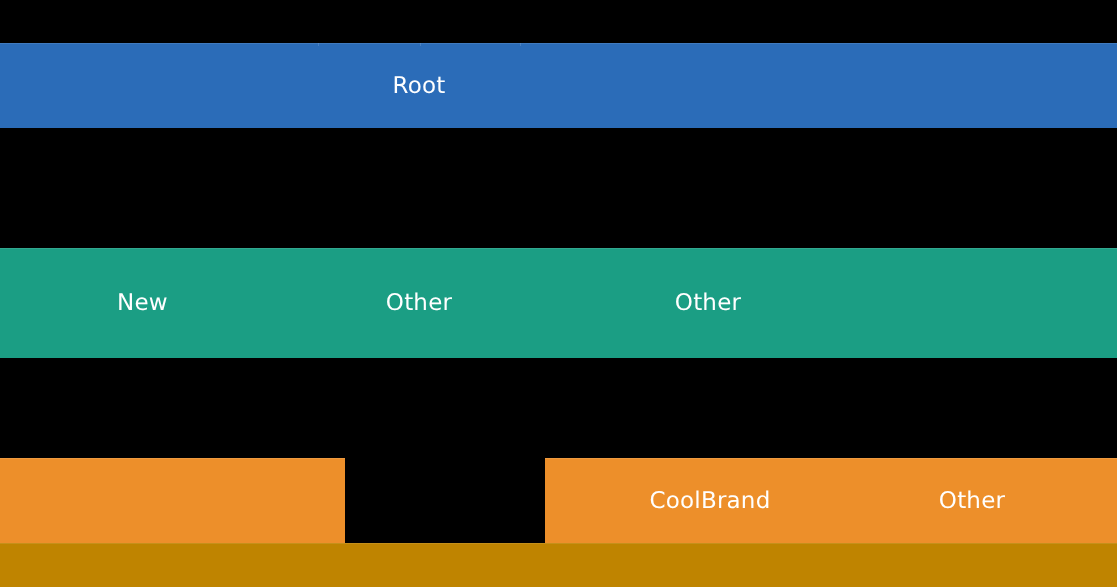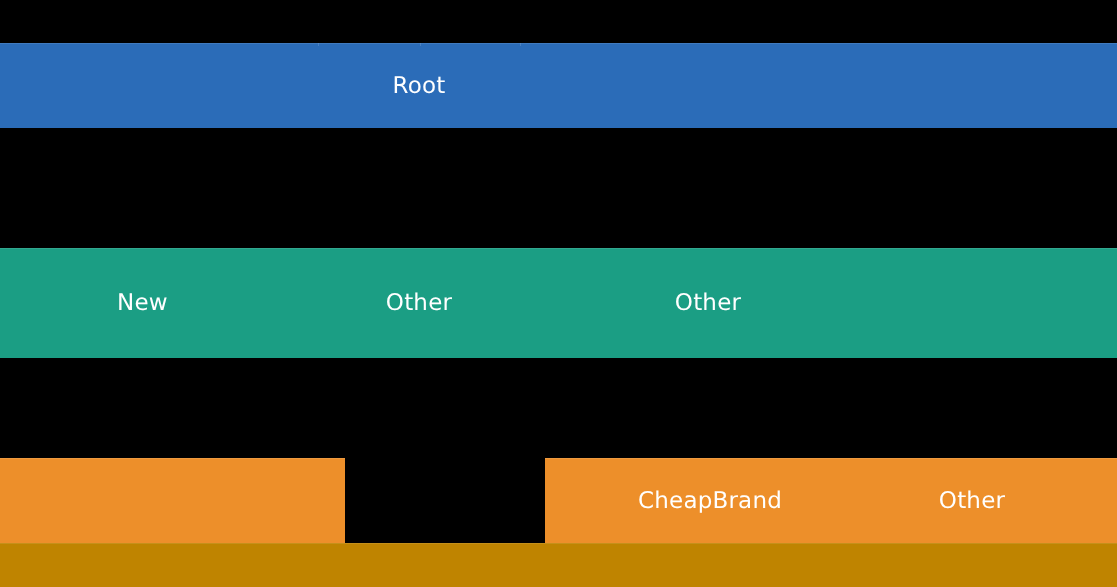--- a/index.html
+++ b/index.html
@@ -76,21 +76,21 @@
       <div class="icicle-node" style="left: 518px; width: 90px; background: rgb(27, 158, 132);"></div>
       <div class="icicle-node" style="left: 608px; width: 202px; background: rgb(27, 158, 132);">
         <span class="node-label" style="transform: translateX(-1px);">Other</span>
       </div>
       <div class="icicle-node" style="left: 810px; width: 307px; background: rgb(27, 158, 132);"></div>
     </div>
     <div class="icicle-row" style="top: 458px; height: 85px;">
       <div class="icicle-node" style="left: 0px; width: 345px; background: rgb(237, 143, 42);"></div>
       <div class="icicle-node" style="left: 545px; width: 60px; background: rgb(237, 143, 42);"></div>
       <div class="icicle-node" style="left: 605px; width: 203px; background: rgb(237, 143, 42);">
-        <span class="node-label" style="transform: translateX(3.5px);">CheapBrand</span>
+        <span class="node-label" style="transform: translateX(3.5px);">CoolBrand</span>
       </div>
       <div class="icicle-node" style="left: 808px; width: 65px; background: rgb(237, 143, 42);"></div>
       <div class="icicle-node" style="left: 873px; width: 244px; background: rgb(237, 143, 42);">
         <span class="node-label" style="transform: translateX(-23px);">Other</span>
       </div>
     </div>
     <div class="icicle-row" style="top: 543px; height: 44px;">
       <div class="icicle-node" style="left: 0px; width: 1117px; background: rgb(191, 132, 0);"></div>
     </div>
   </div>

